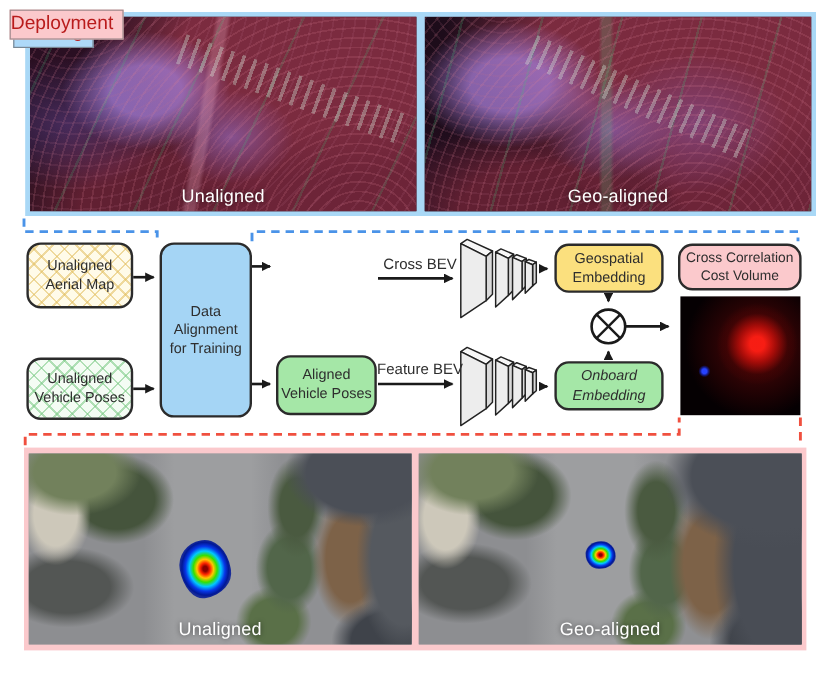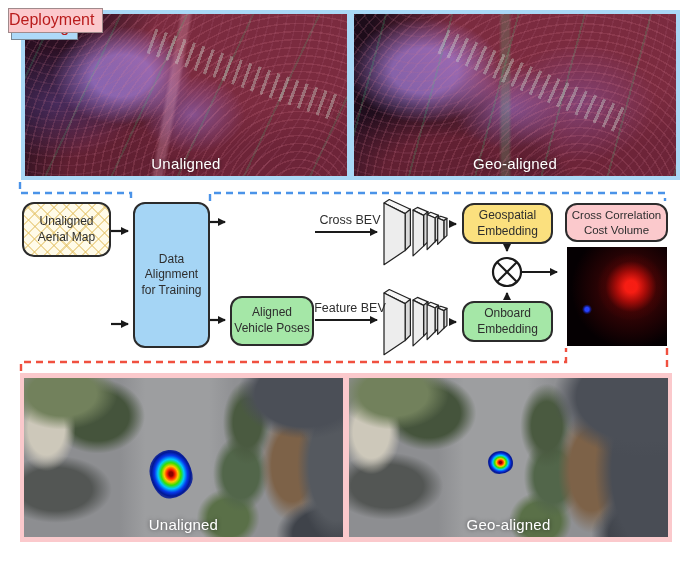--- a/index.html
+++ b/index.html
@@ -223,31 +223,32 @@
       <line x1="497" y1="262" x2="517" y2="282" stroke="#1a1a1a" stroke-width="2"></line>
       <line x1="517" y1="262" x2="497" y2="282" stroke="#1a1a1a" stroke-width="2"></line>
     </g>
 
     <use href="#cnn-stack" x="0" y="0" transform="translate(384,196) scale(0.88)"></use>
     <use href="#cnn-stack" x="0" y="0" transform="translate(384,286) scale(0.88)"></use>
   </svg>
 
   <div class="fbox hatch-yellow" style="left:22px;top:202px;width:89px;height:55px;">Unaligned Aerial Map</div>
 
+  <div class="fbox hatch-green" style="left:22px;top:298px;width:89px;height:52px;">Unaligned Vehicle Poses</div>
 
   <div class="fbox solid-blue" style="left:133px;top:202px;width:77px;height:146px;">Data Alignment for Training</div>
 
 
   <div class="fbox solid-green" style="left:230px;top:296px;width:84px;height:50px;">Aligned Vehicle Poses</div>
 
   <div class="arrow-label" style="left:312px;top:213px;width:76px;">Cross BEV</div>
 
   <div class="arrow-label" style="left:312px;top:301px;width:76px;">Feature BEV</div>
 
   <div class="fbox solid-yellow" style="left:462px;top:203px;width:91px;height:41px;">Geospatial Embedding</div>
 
-  <div class="fbox solid-green" style="left:462px;top:301px;width:91px;height:41px;">Onboard Embedding</div>
+  <div class="fbox solid-green" style="left:462px;top:301px;width:91px;height:41px;font-style:italic;">Onboard Embedding</div>
 
   <div class="fbox solid-pink" style="left:565px;top:203px;width:103px;height:39px;font-size:11.5px;">Cross Correlation Cost Volume</div>
 
   <div id="cost-volume-image"></div>
 
 </div>
 
 </body></html>

